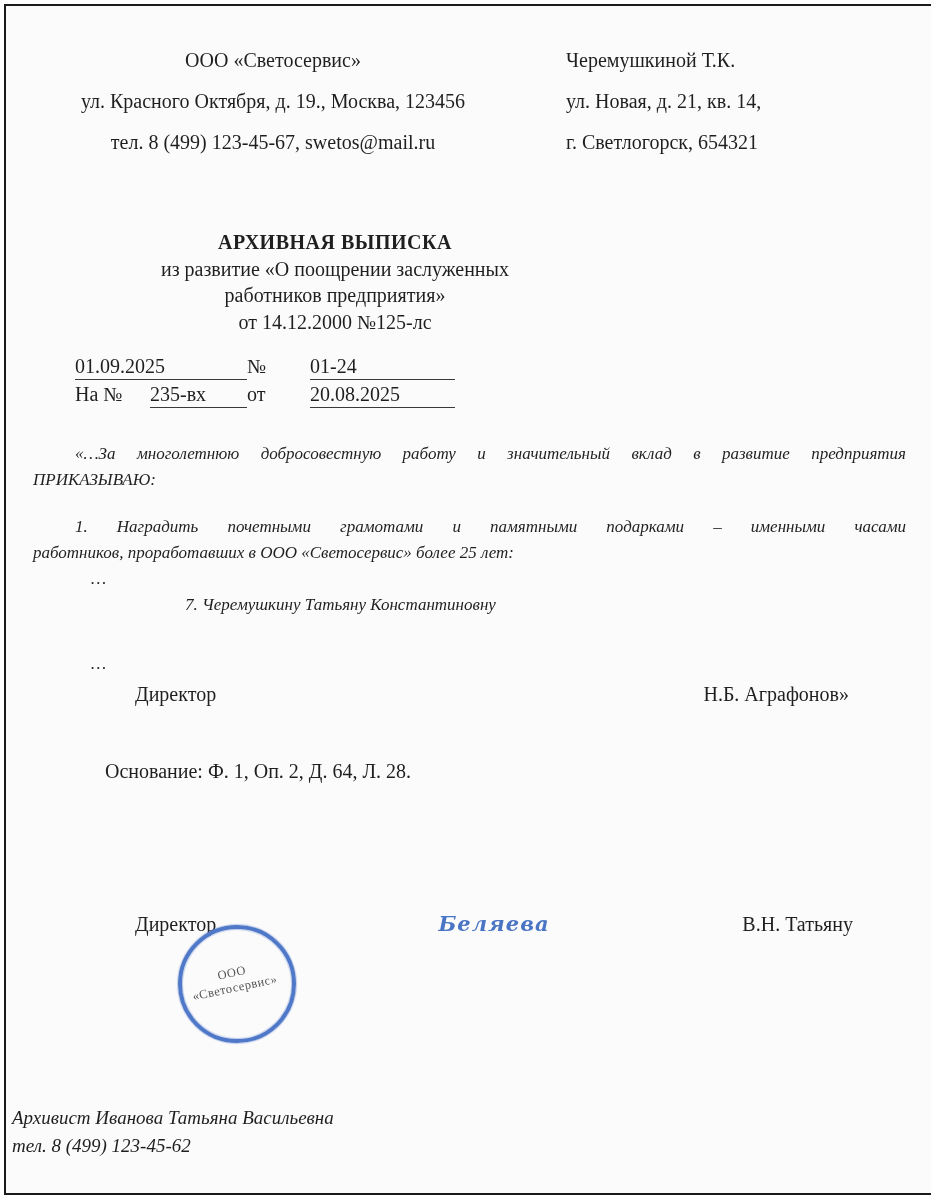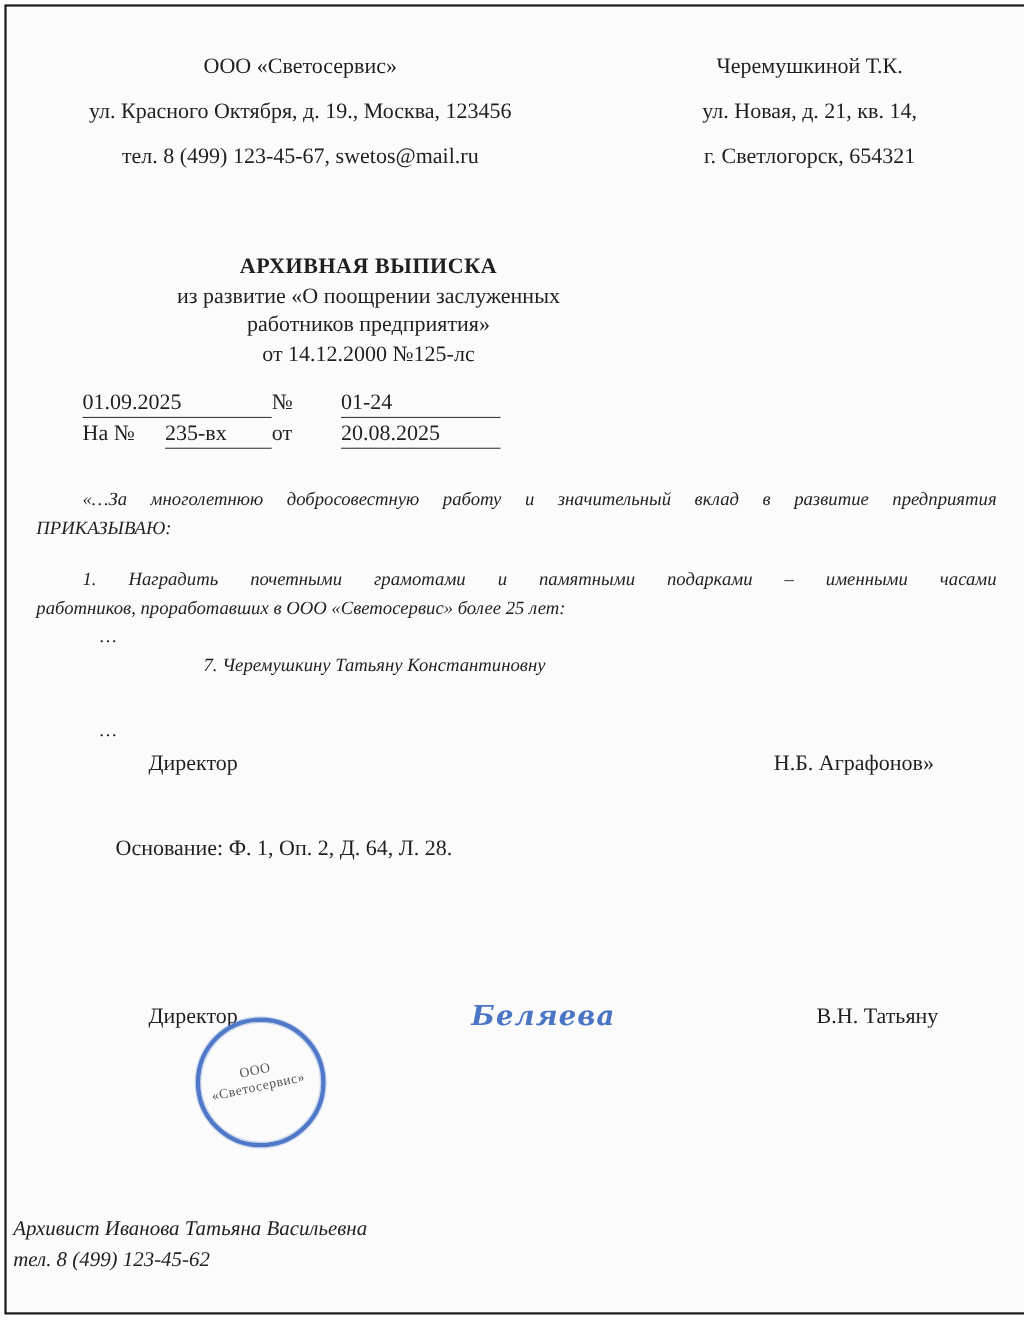--- a/index.html
+++ b/index.html
@@ -15,21 +15,21 @@
     width: 931px; height: 1191px;
     box-sizing: border-box;
     border: 2px solid var(--border, #1a1a1a);
     background: var(--page_bg, #fbfbfb);
     padding: 34px 27px 0 27px;
     overflow: hidden;
   }
   
   .header-row { display: flex; justify-content: space-between; font-size: 20px; line-height: 41px; }
   .sender    { width: 480px; text-align: center; }
-  .recipient { width: 340px; text-align: center; }
+  .recipient { width: 340px; }
   
   .title-block { margin: 66px 0 0 22px; width: 560px; text-align: center; font-size: 20px; line-height: 26.5px; }
   .doc-title { font-weight: bold; letter-spacing: 0.5px; }
   
   .ref-block { margin: 18px 0 0 42px; font-size: 20px; }
   .ref-row { display: flex; line-height: 26px; margin-bottom: 1px; }
   .cell { text-align: left; }
   .u { border-bottom: 1px solid #3a3a3a; }
   .c-date { width: 172px; }
   .c-label { width: 63px; }
@@ -47,21 +47,21 @@
   .p-dots2 { margin: 33px 0 0 58px; }
   .sig-row { display: flex; justify-content: space-between; margin-top: 4px; padding: 0 57px 0 102px; font-size: 20px; line-height: 26px; }
   .basis { margin: 51px 0 0 72px; font-size: 20px; line-height: 26px; }
   .sig-row2 { display: flex; margin-top: 127px; padding: 0 53px 0 102px; font-size: 20px; line-height: 26px; }
   .sig-col { flex: 1; }
   .sig-col.mid { text-align: center; }
   .sig-col.right { text-align: right; }
   .handwriting {
     font-style: italic; font-weight: bold;
     color: var(--signature_blue, #4a74c4);
-    font-size: 25px; letter-spacing: 1px;
+    font-size: 21px; letter-spacing: 1px;
     font-family: "DejaVu Serif", serif;
   }
   
   .stamp {
     position: absolute; left: 172px; top: 919px;
     width: 118px; height: 118px;
     box-sizing: border-box;
     border: 4px solid var(--stamp_blue, #4f78c8);
     border-radius: 50%;
     box-shadow: 0 0 1px 1px rgba(79,120,200,0.35), inset 0 0 1px 1px rgba(79,120,200,0.35);

